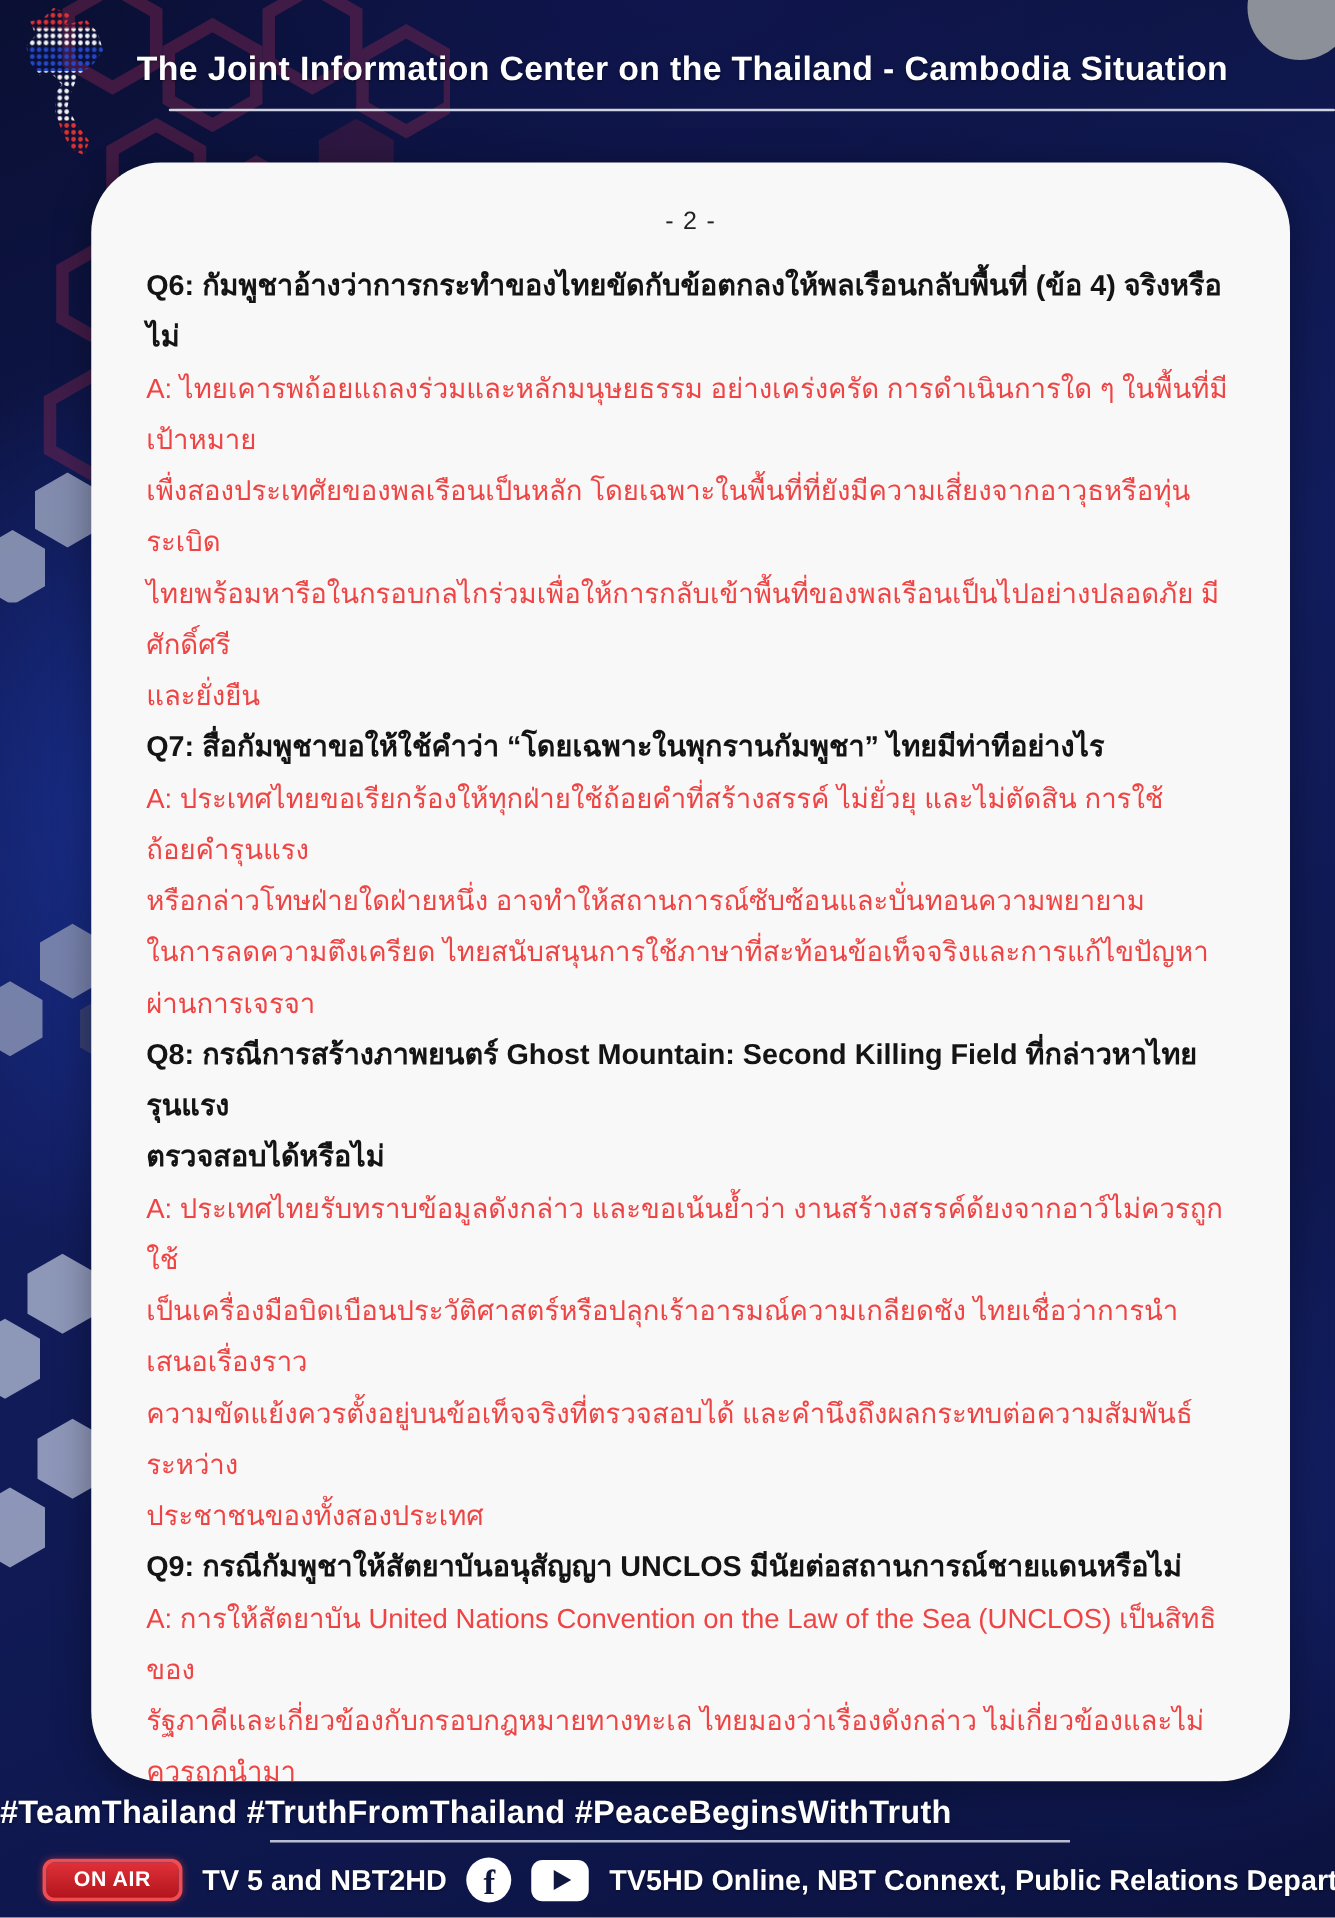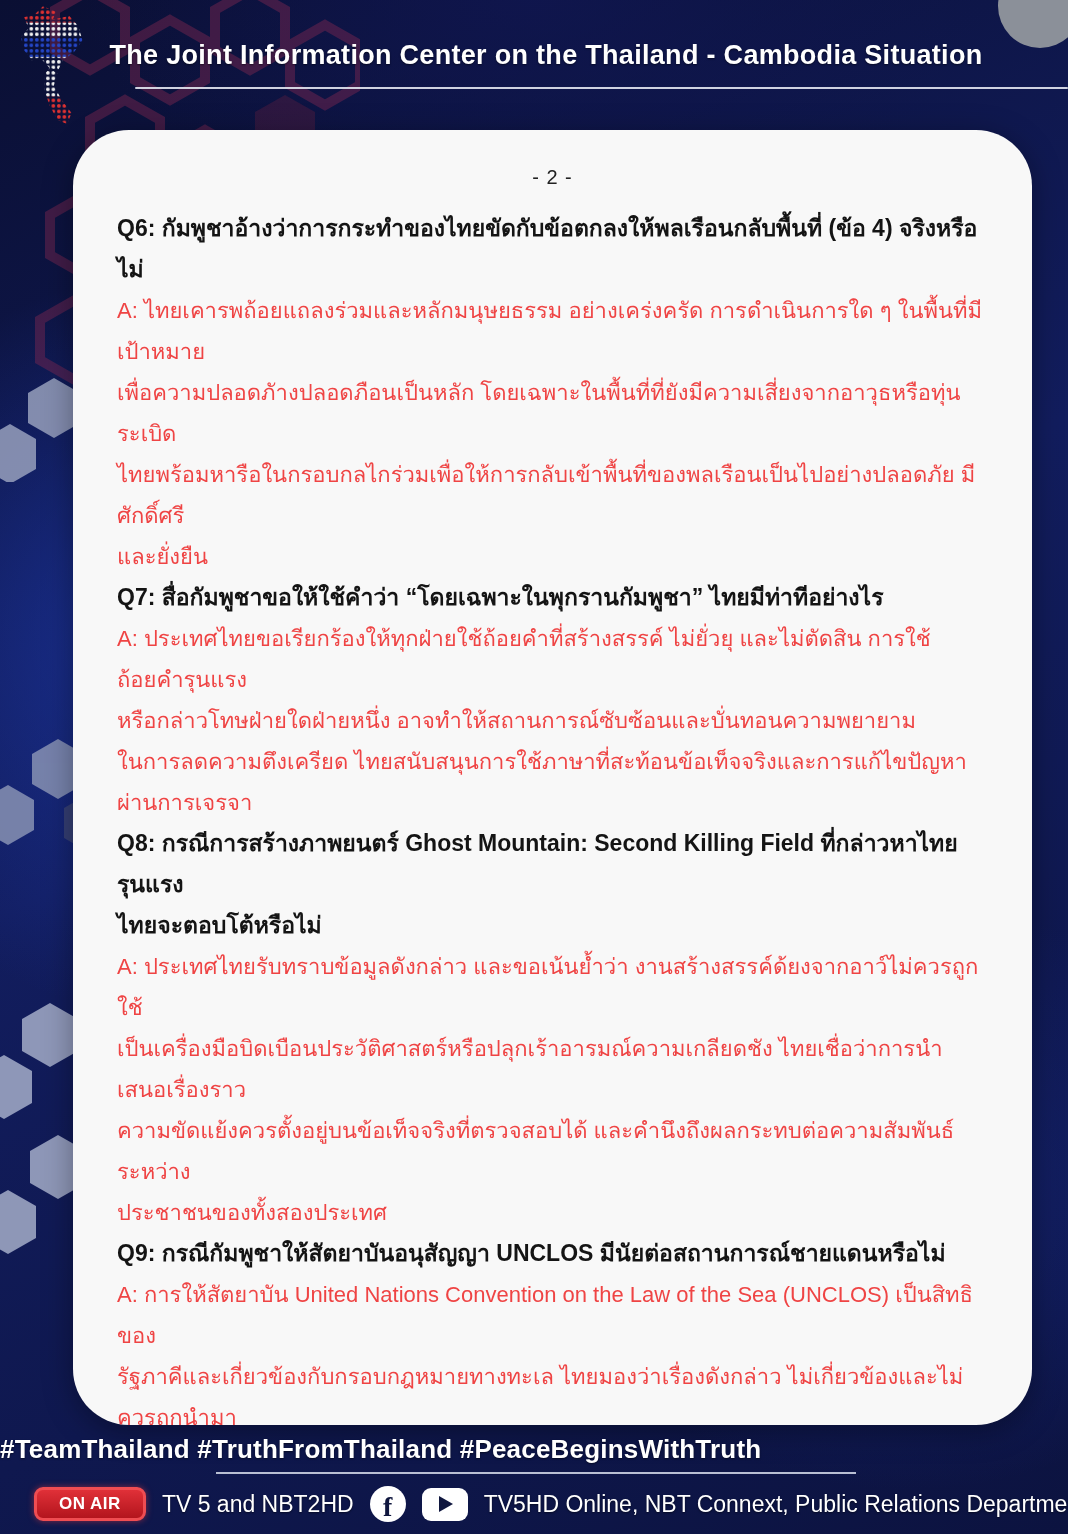--- a/index.html
+++ b/index.html
@@ -52,21 +52,21 @@
     position:absolute;top:1482px;left:34px;width:1010px;height:44px;
     display:flex;align-items:center;gap:16px;color:#fff;
   }
   .onair-badge{
     background:linear-gradient(#e03038,#b3151d);
     border:3px solid #ef4d52;border-radius:9px;
     color:#fff;font-size:17px;font-weight:700;letter-spacing:.5px;
     padding:4px 22px;line-height:20px;white-space:nowrap;
     box-shadow:0 0 6px rgba(255,60,60,.5);
   }
-  .bar-text{font-size:23px;font-weight:400;white-space:nowrap;text-shadow:0 1px 2px rgba(0,0,0,.5);}
+  .bar-text{font-size:23px;font-weight:700;white-space:nowrap;text-shadow:0 1px 2px rgba(0,0,0,.5);}
   .fb-icon{
     width:36px;height:36px;border-radius:50%;background:#ffffff;
     display:flex;align-items:center;justify-content:center;flex:0 0 auto;
   }
   .fb-glyph{
     font-family:"Liberation Serif",serif;font-weight:700;font-size:28px;color:#10173f;
     margin-top:6px;
   }
   .yt-icon{
     width:46px;height:33px;border-radius:9px;background:#ffffff;
@@ -161,21 +161,21 @@
   <div>
 
       <div>
         <div>
 
         <div class="q-line">Q6: กัมพูชาอ้างว่าการกระทำของไทยขัดกับข้อตกลงให้พลเรือนกลับพื้นที่ (ข้อ 4) จริงหรือไม่</div>
         </div>
         <div>
 
         <div class="a-line">A: ไทยเคารพถ้อยแถลงร่วมและหลักมนุษยธรรม อย่างเคร่งครัด การดำเนินการใด ๆ ในพื้นที่มีเป้าหมาย</div>
-          <div class="a-line">เพื่อความปลอดภัางปลอดภือนเป็นหลัก โดยเฉพาะในพื้นที่ที่ยังมีความเสี่ยงจากอาวุธหรือทุ่นระเบิด</div>
+          <div class="a-line">เพื่งสองประเทศัยของพลเรือนเป็นหลัก โดยเฉพาะในพื้นที่ที่ยังมีความเสี่ยงจากอาวุธหรือทุ่นระเบิด</div>
           <div class="a-line">ไทยพร้อมหารือในกรอบกลไกร่วมเพื่อให้การกลับเข้าพื้นที่ของพลเรือนเป็นไปอย่างปลอดภัย มีศักดิ์ศรี</div>
           <div class="a-line">และยั่งยืน</div>
         </div>
       </div>
 
       <div>
         <div>
 
         <div class="q-line">Q7: สื่อกัมพูชาขอให้ใช้คำว่า “โดยเฉพาะในพุกรานกัมพูชา” ไทยมีท่าทีอย่างไร</div>
         </div>
@@ -184,21 +184,21 @@
         <div class="a-line">A: ประเทศไทยขอเรียกร้องให้ทุกฝ่ายใช้ถ้อยคำที่สร้างสรรค์ ไม่ยั่วยุ และไม่ตัดสิน การใช้ถ้อยคำรุนแรง</div>
           <div class="a-line">หรือกล่าวโทษฝ่ายใดฝ่ายหนึ่ง อาจทำให้สถานการณ์ซับซ้อนและบั่นทอนความพยายาม</div>
           <div class="a-line">ในการลดความตึงเครียด ไทยสนับสนุนการใช้ภาษาที่สะท้อนข้อเท็จจริงและการแก้ไขปัญหาผ่านการเจรจา</div>
         </div>
       </div>
 
       <div>
         <div>
 
         <div class="q-line">Q8: กรณีการสร้างภาพยนตร์ Ghost Mountain: Second Killing Field ที่กล่าวหาไทยรุนแรง</div>
-          <div class="q-line">ไทยจะตอบโต้หรือไม่</div>
+          <div class="q-line">ตรวจสอบได้หรือไม่</div>
         </div>
         <div>
 
         <div class="a-line">A: ประเทศไทยรับทราบข้อมูลดังกล่าว และขอเน้นย้ำว่า งานสร้างสรรค์ด้ยงจากอาว์ไม่ควรถูกใช้</div>
           <div class="a-line">เป็นเครื่องมือบิดเบือนประวัติศาสตร์หรือปลุกเร้าอารมณ์ความเกลียดชัง ไทยเชื่อว่าการนำเสนอเรื่องราว</div>
           <div class="a-line">ความขัดแย้งควรตั้งอยู่บนข้อเท็จจริงที่ตรวจสอบได้ และคำนึงถึงผลกระทบต่อความสัมพันธ์ระหว่าง</div>
           <div class="a-line">ประชาชนของทั้งสองประเทศ</div>
         </div>
       </div>
 

